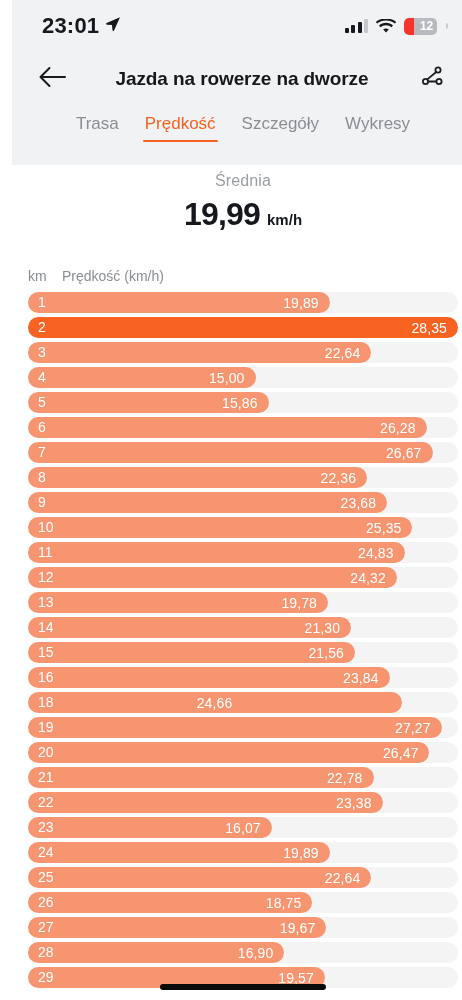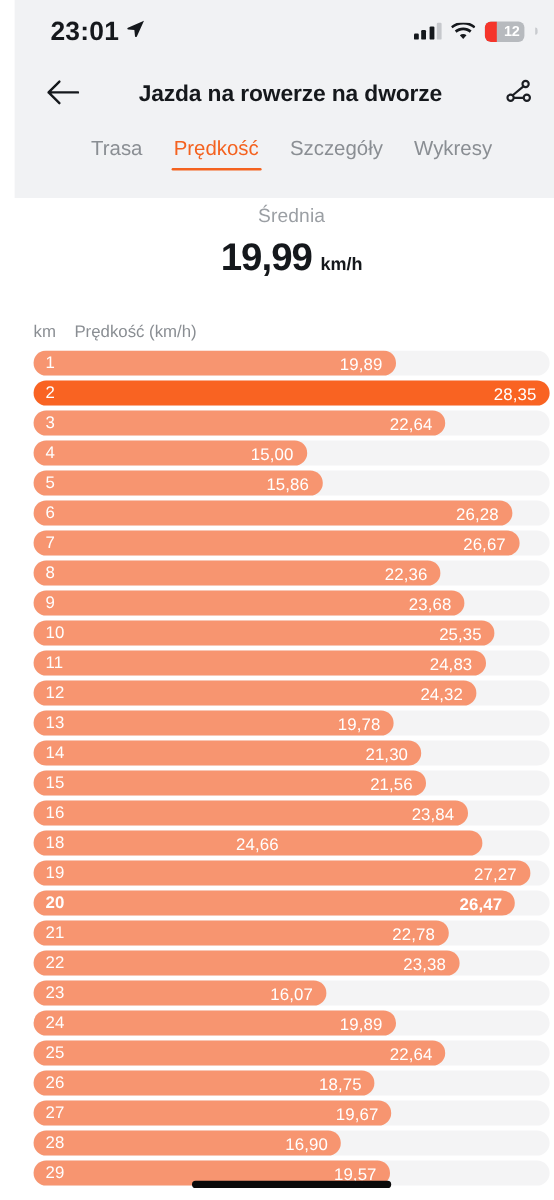--- a/index.html
+++ b/index.html
@@ -397,21 +397,21 @@
       </div>
       <div class="row">
         <div class="track"></div>
         <div class="bar" style="width: 413.619px;">
           <span class="bar-label">19</span>
           <span class="bar-value">27,27</span>
         </div>
       </div>
       <div class="row">
         <div class="track"></div>
-        <div class="bar" style="width: 401.485px; font-weight: bold;">
+        <div class="bar" style="width: 401.485px;">
           <span class="bar-label">20</span>
           <span class="bar-value">26,47</span>
         </div>
       </div>
       <div class="row">
         <div class="track"></div>
         <div class="bar" style="width: 345.517px;">
           <span class="bar-label">21</span>
           <span class="bar-value">22,78</span>
         </div>

